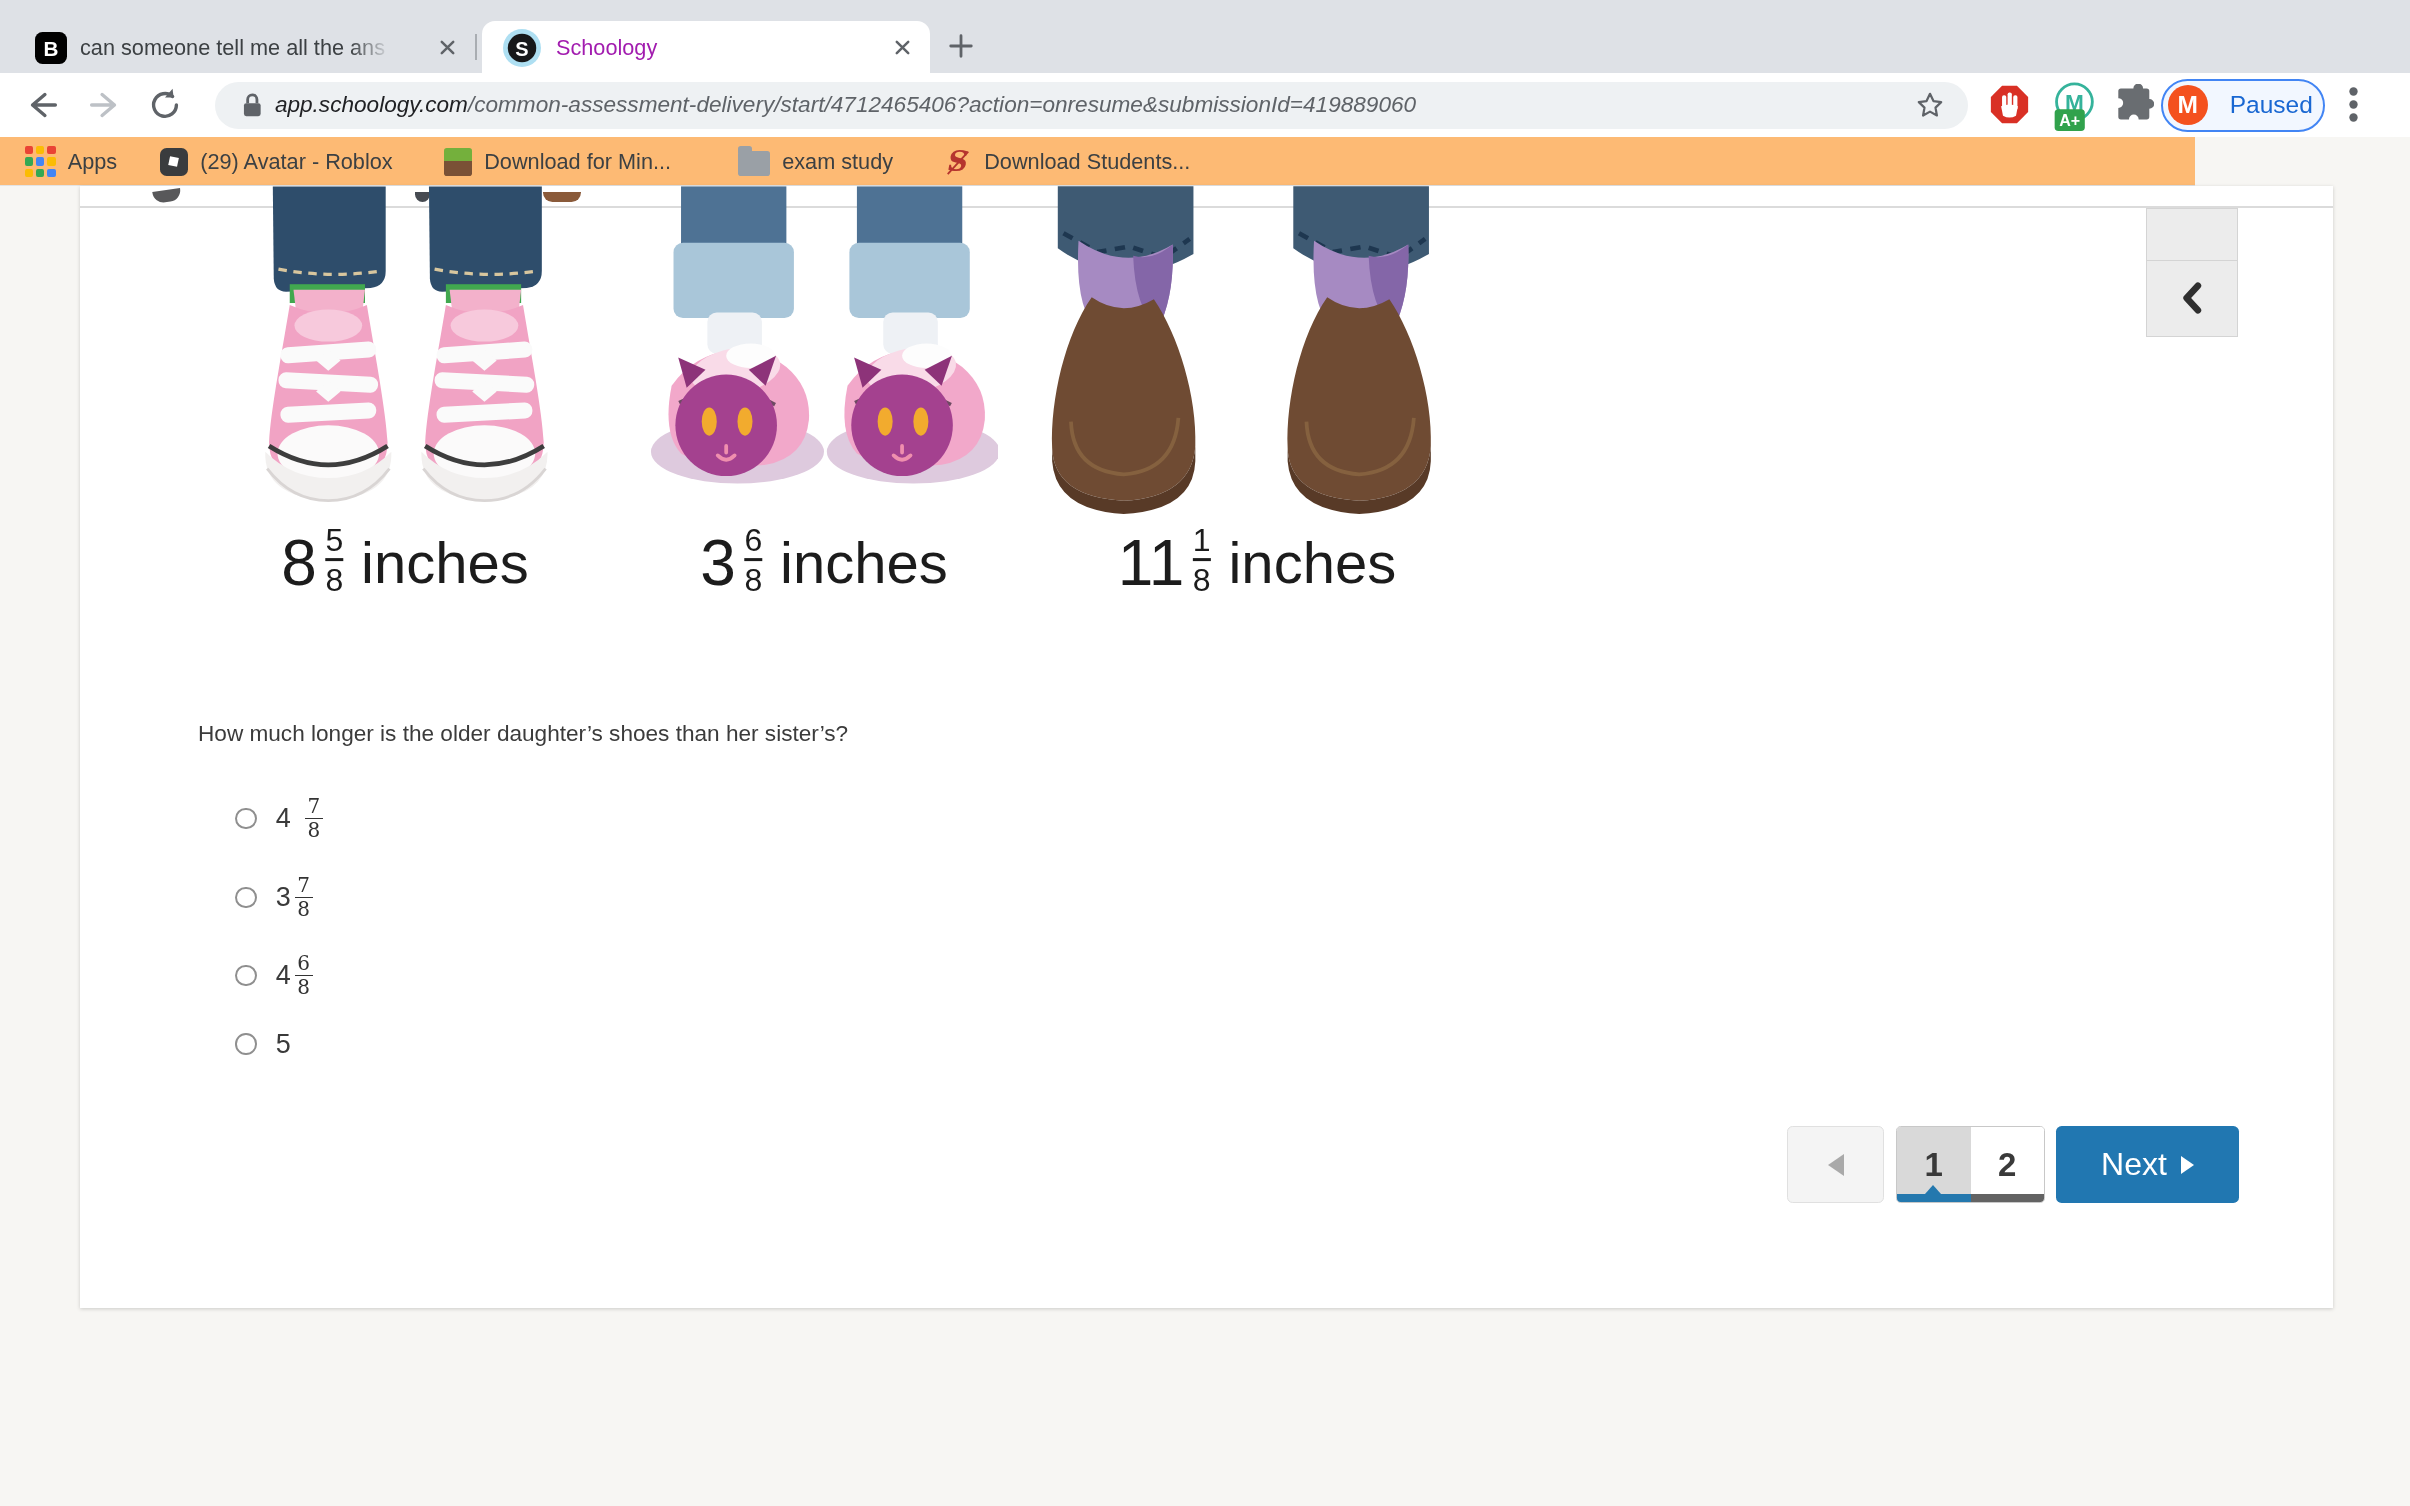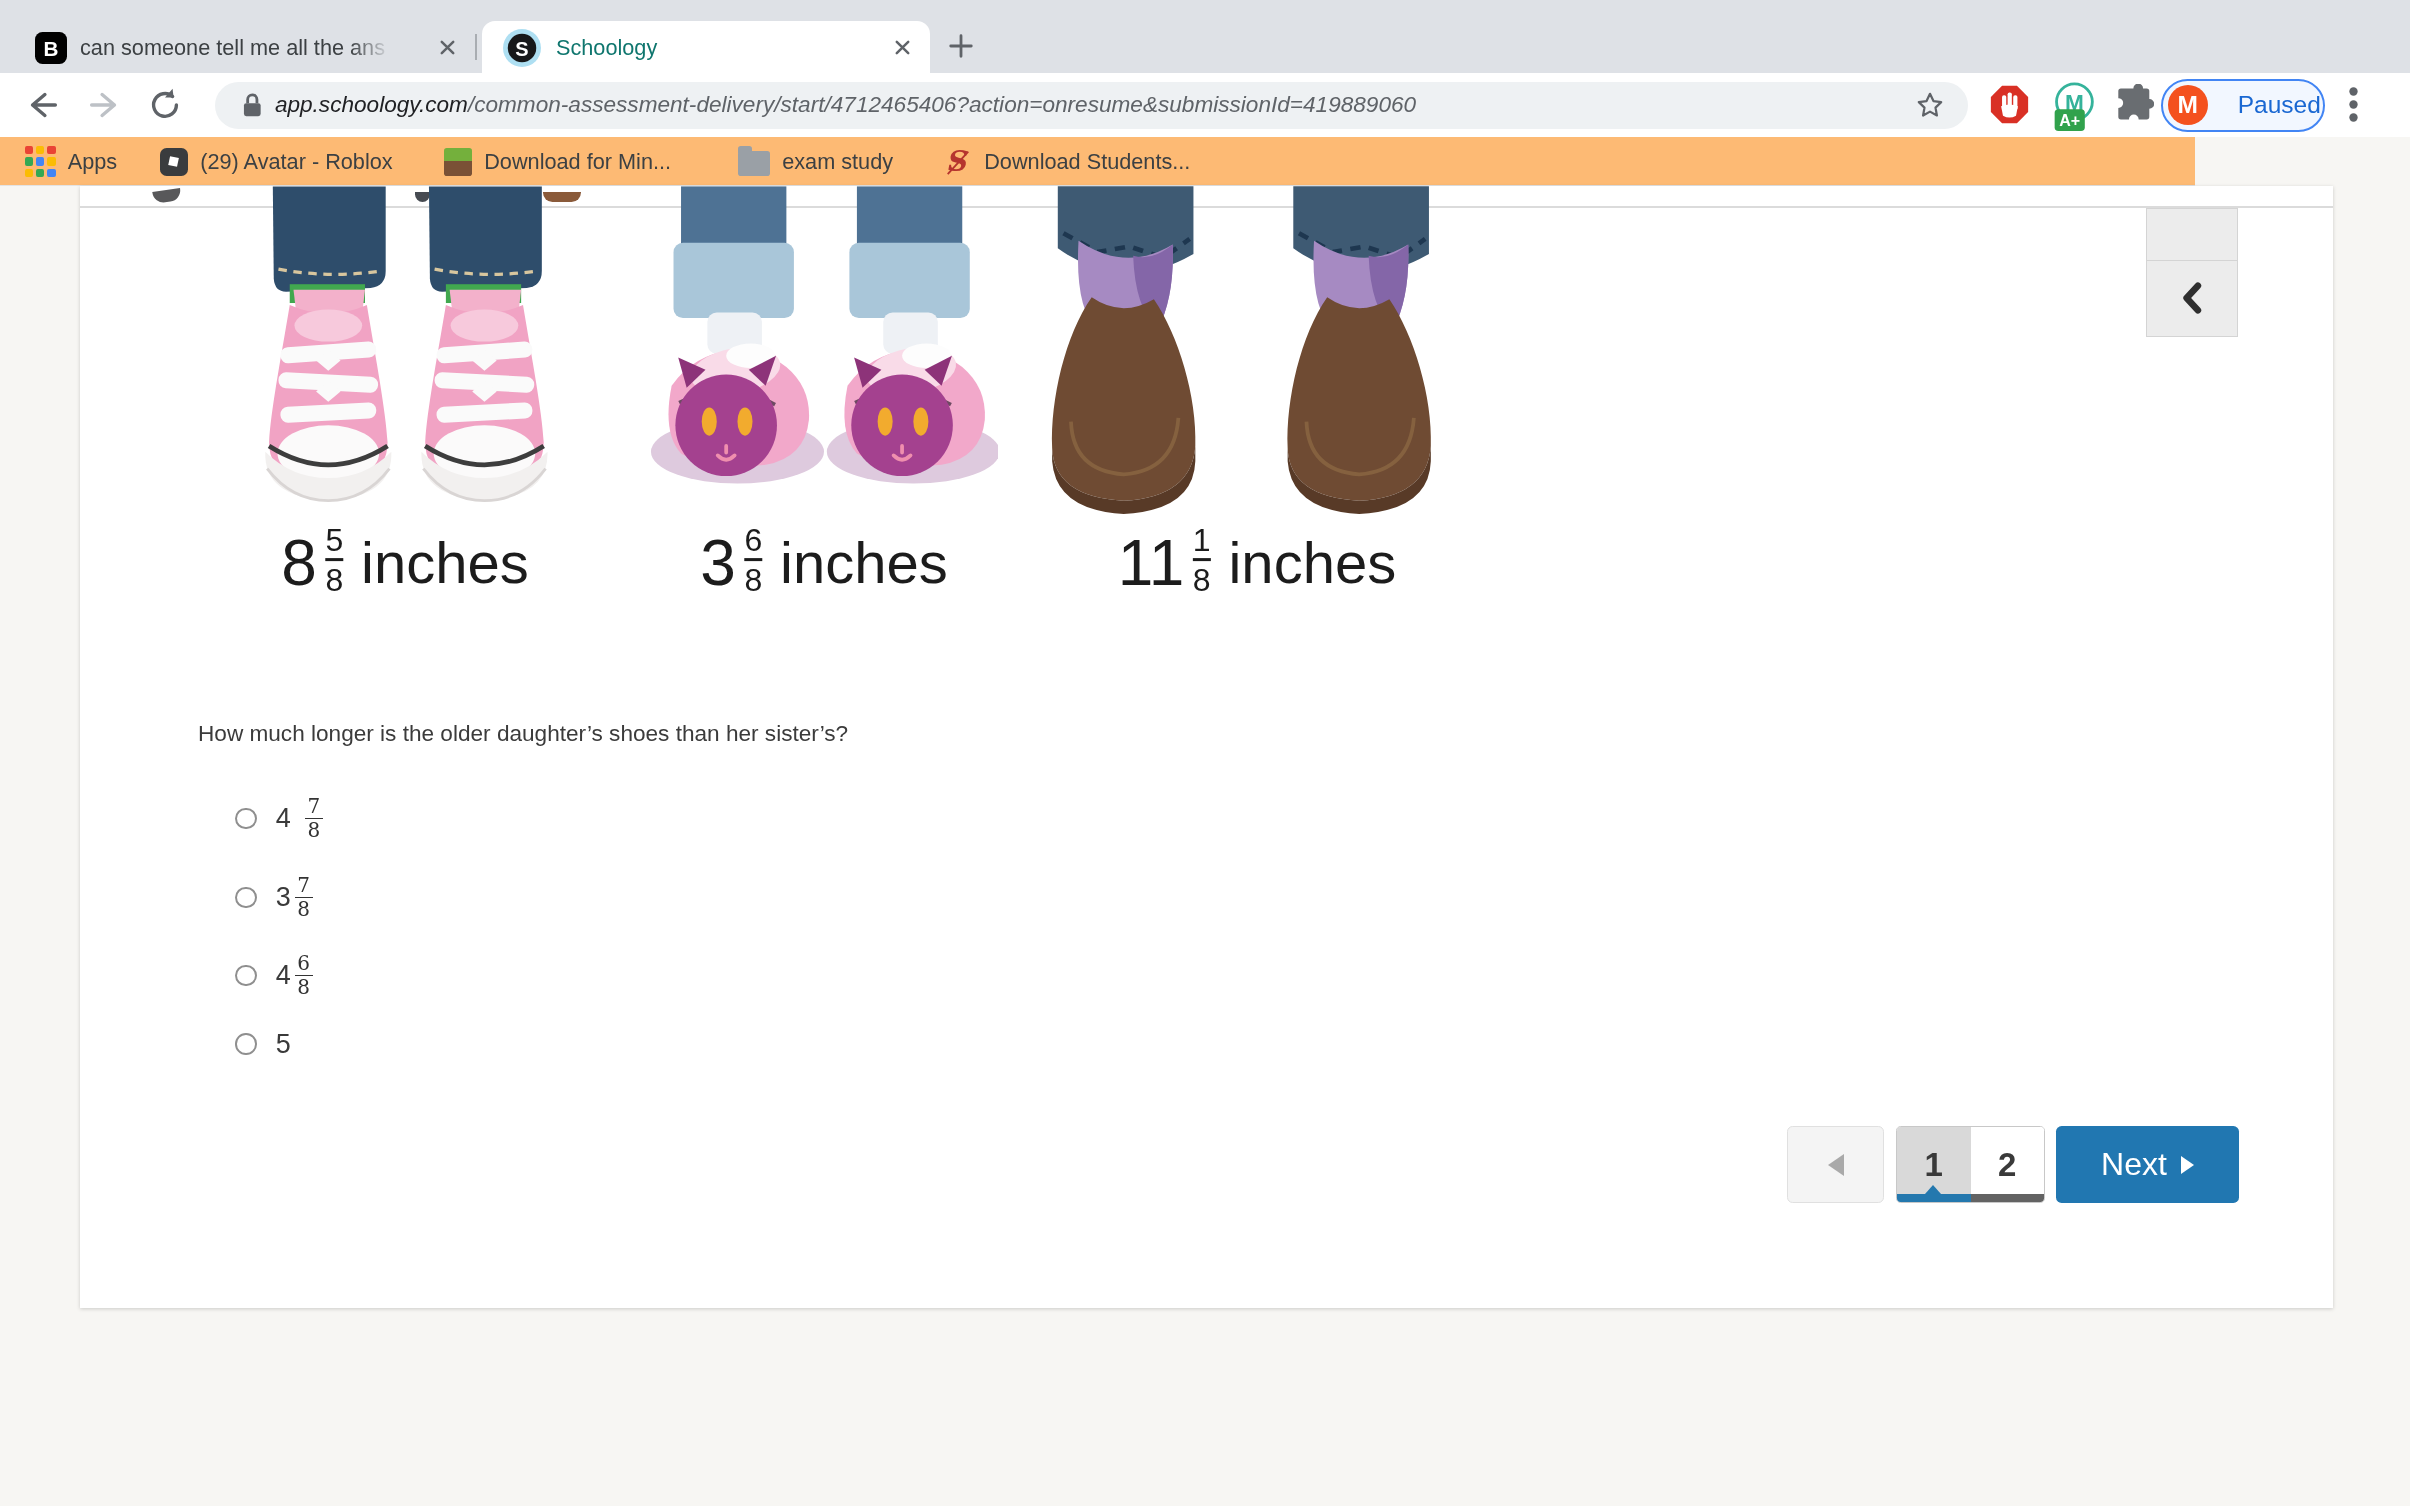--- a/index.html
+++ b/index.html
@@ -6,39 +6,39 @@
   body{width:2411px;height:1507px;overflow:hidden;font-family:"Liberation Sans",sans-serif;}
   .screen{position:relative;width:2411px;height:1507px;background:#f7f6f3;overflow:hidden;}
 
   
   .tabbar{position:absolute;left:0;top:0;width:2411px;height:73px;background:#dee1e6;}
   .tab{position:absolute;top:21px;height:53px;display:flex;align-items:center;}
   .tab-inactive{left:14px;width:461px;}
   .tab-active{left:482px;width:448px;background:#fff;border-radius:13px 13px 0 0;}
   .tab-title{font-size:21.7px;color:#3c4043;white-space:nowrap;overflow:hidden;position:relative;}
   .tab-inactive .tab-title{width:311px;margin-left:13px;}
-  .tab-active .tab-title{width:282px;margin-left:15px;color:#0f766e;}
+  .tab-active .tab-title{width:282px;margin-left:15px;color:#a21caf;}
   .tab-fade{position:absolute;right:0;top:0;width:41px;height:100%;background:linear-gradient(90deg,rgba(222,225,230,0),#dee1e6);}
   .tab-active .tab-fade{background:linear-gradient(90deg,rgba(255,255,255,0),#fff);}
   .favicon{flex:0 0 auto;margin-left:21px;}
   .tab-close{flex:0 0 auto;margin-left:auto;margin-right:17px;cursor:pointer;}
   .tab-divider{position:absolute;left:475px;top:34px;width:1.9px;height:26px;background:#a9adb2;}
   .newtab-btn{position:absolute;left:947px;top:32px;}
 
   
   .toolbar{position:absolute;left:0;top:73px;width:2411px;height:64px;background:#fff;}
   .navicon{position:absolute;top:13px;}
   .url-pill{position:absolute;left:215px;top:8.5px;width:1753px;height:47px;border-radius:23.5px;background:#eef1f3;display:flex;align-items:center;}
   .url-text{font-size:22.6px;white-space:nowrap;overflow:hidden;margin-left:11.3px;font-style:italic;}
   .url-host{color:#202124;}
   .url-path{color:#5f6368;}
   .pill-star{position:absolute;right:24.5px;top:9.4px;}
   .profile-pill{position:absolute;left:2161px;top:5.6px;width:164px;height:53px;border:2.4px solid #4285f4;border-radius:28px;background:#f2f7ff;display:flex;align-items:center;box-sizing:border-box;}
   .avatar{width:40px;height:40px;border-radius:50%;background:#f4511e;color:#fff;font-size:24.5px;font-weight:bold;display:flex;align-items:center;justify-content:center;margin-left:4.7px;}
-  .paused-label{font-size:24.5px;color:#1967d2;margin-left:30px;text-align:right;}
+  .paused-label{font-size:24.5px;color:#1967d2;margin-left:22px;text-align:right;}
 
   
   .bookmarks{position:absolute;left:0;top:137px;width:2195px;height:49px;background:#fdba74;border-bottom:0.9px solid #e3e3e3;box-sizing:border-box;}
   .bm{position:absolute;top:0;height:49px;display:flex;align-items:center;gap:12.2px;cursor:pointer;}
   .bm-label{font-size:21.7px;color:#3c4043;white-space:nowrap;}
   .grid-icon{display:grid;grid-template-columns:repeat(3,8.5px);grid-template-rows:repeat(3,8.5px);gap:2.8px;}
   .grid-icon span{border-radius:1.9px;}
   .roblox-icon{width:28px;height:28px;background:#3a3c3e;border-radius:6.6px;position:relative;}
   .roblox-icon i{position:absolute;left:9.4px;top:9.4px;width:9.4px;height:9.4px;background:#fff;transform:rotate(12deg);display:block;}
   .mc-icon{width:28px;height:28px;border-radius:2.8px;overflow:hidden;}

